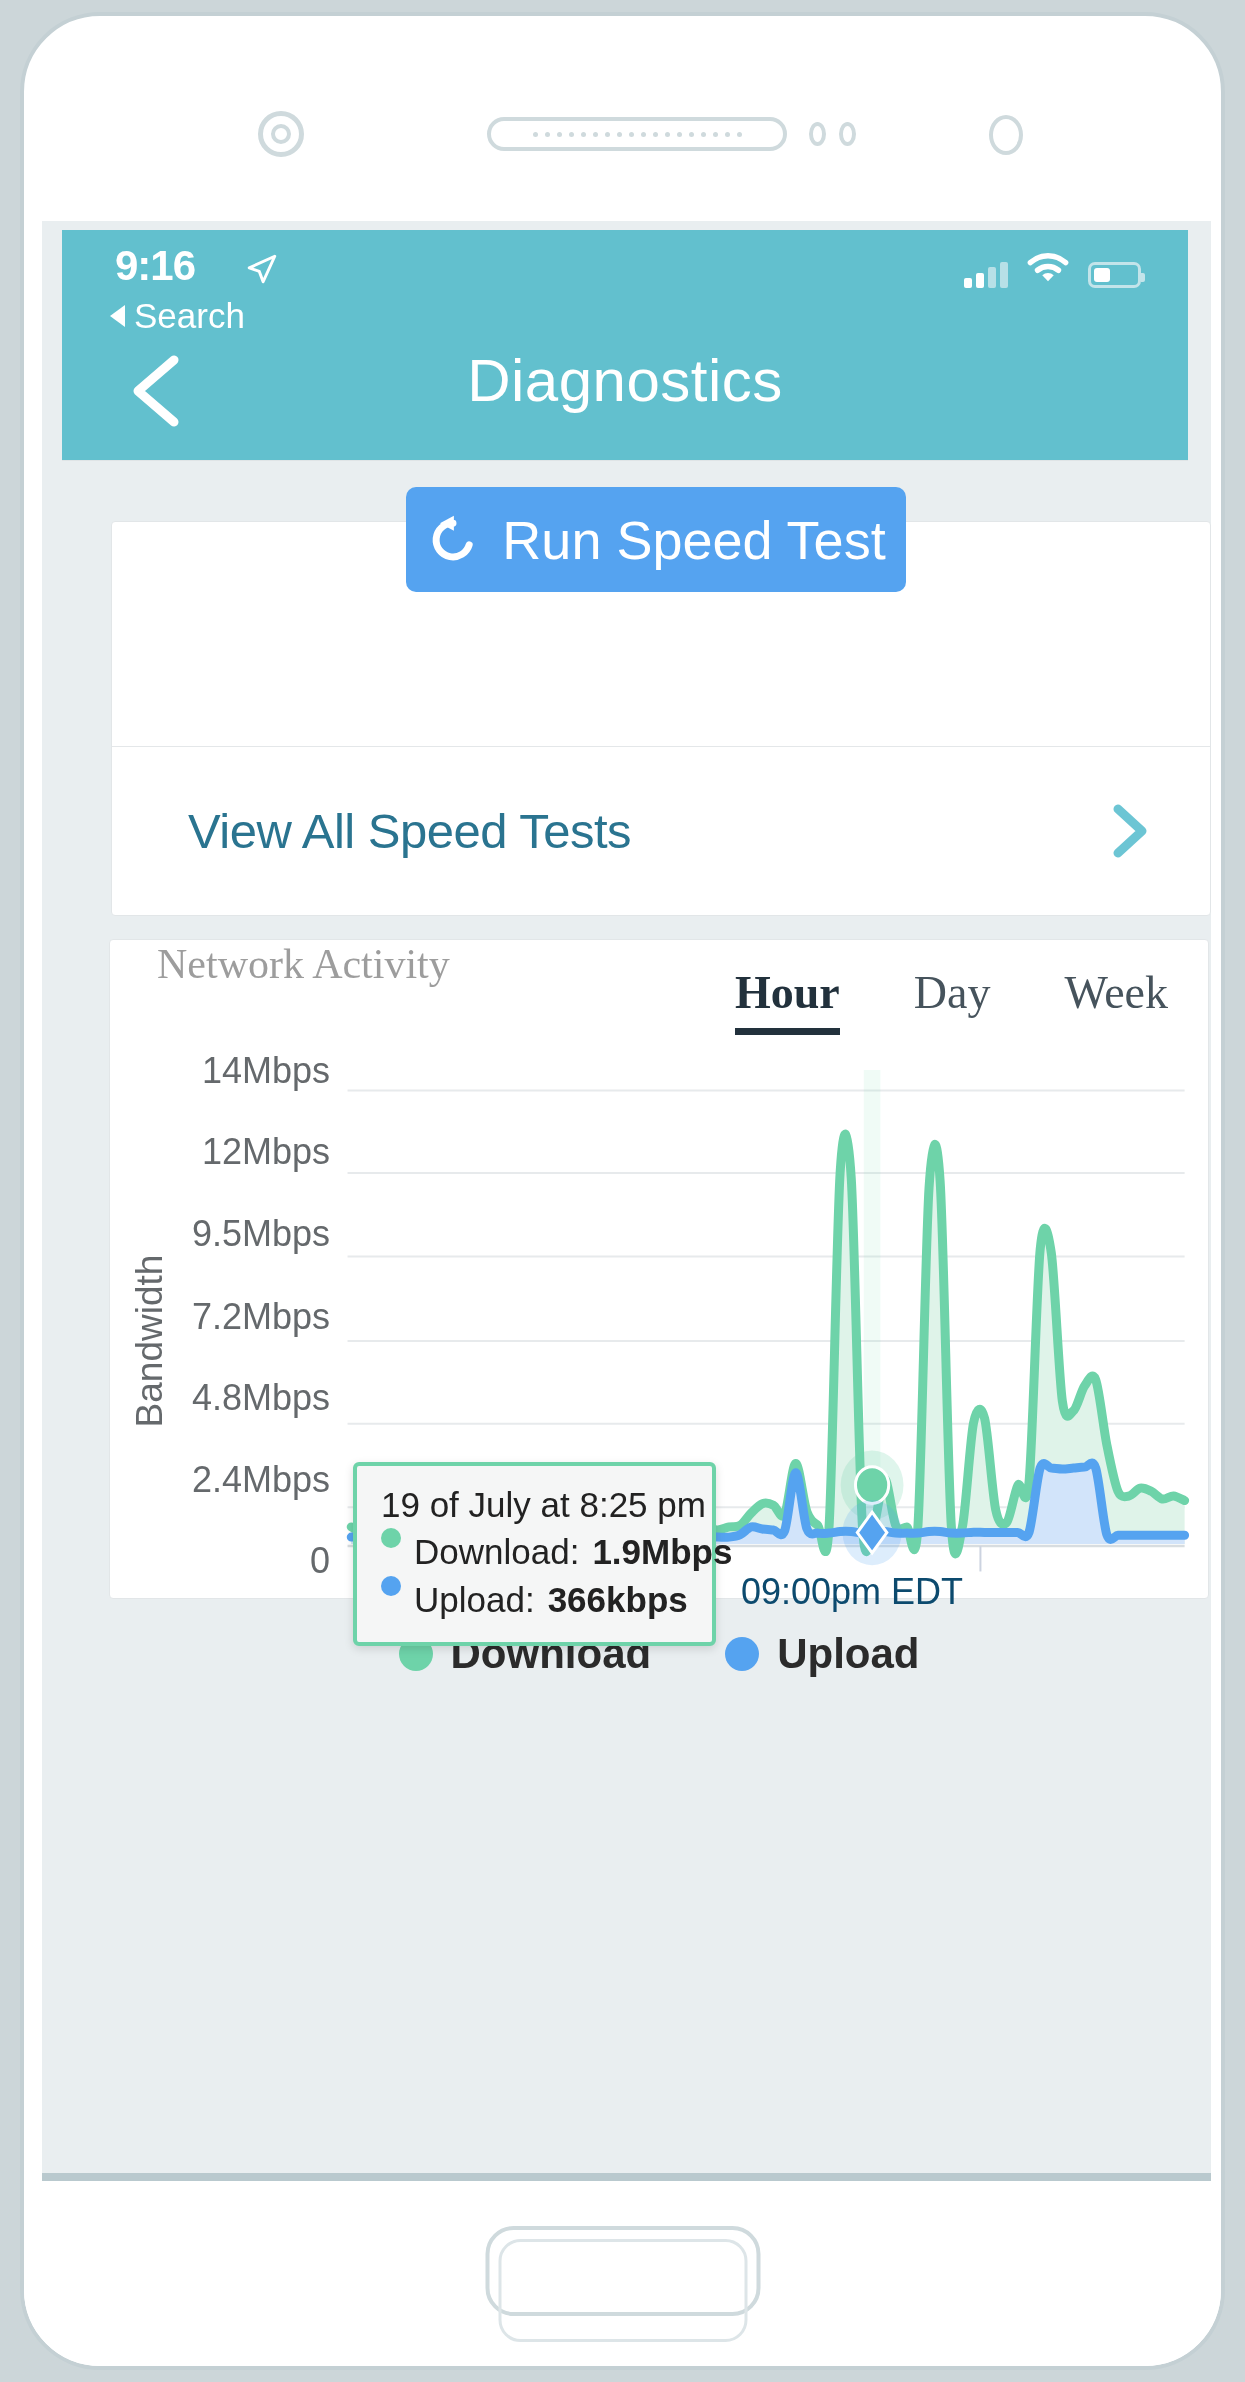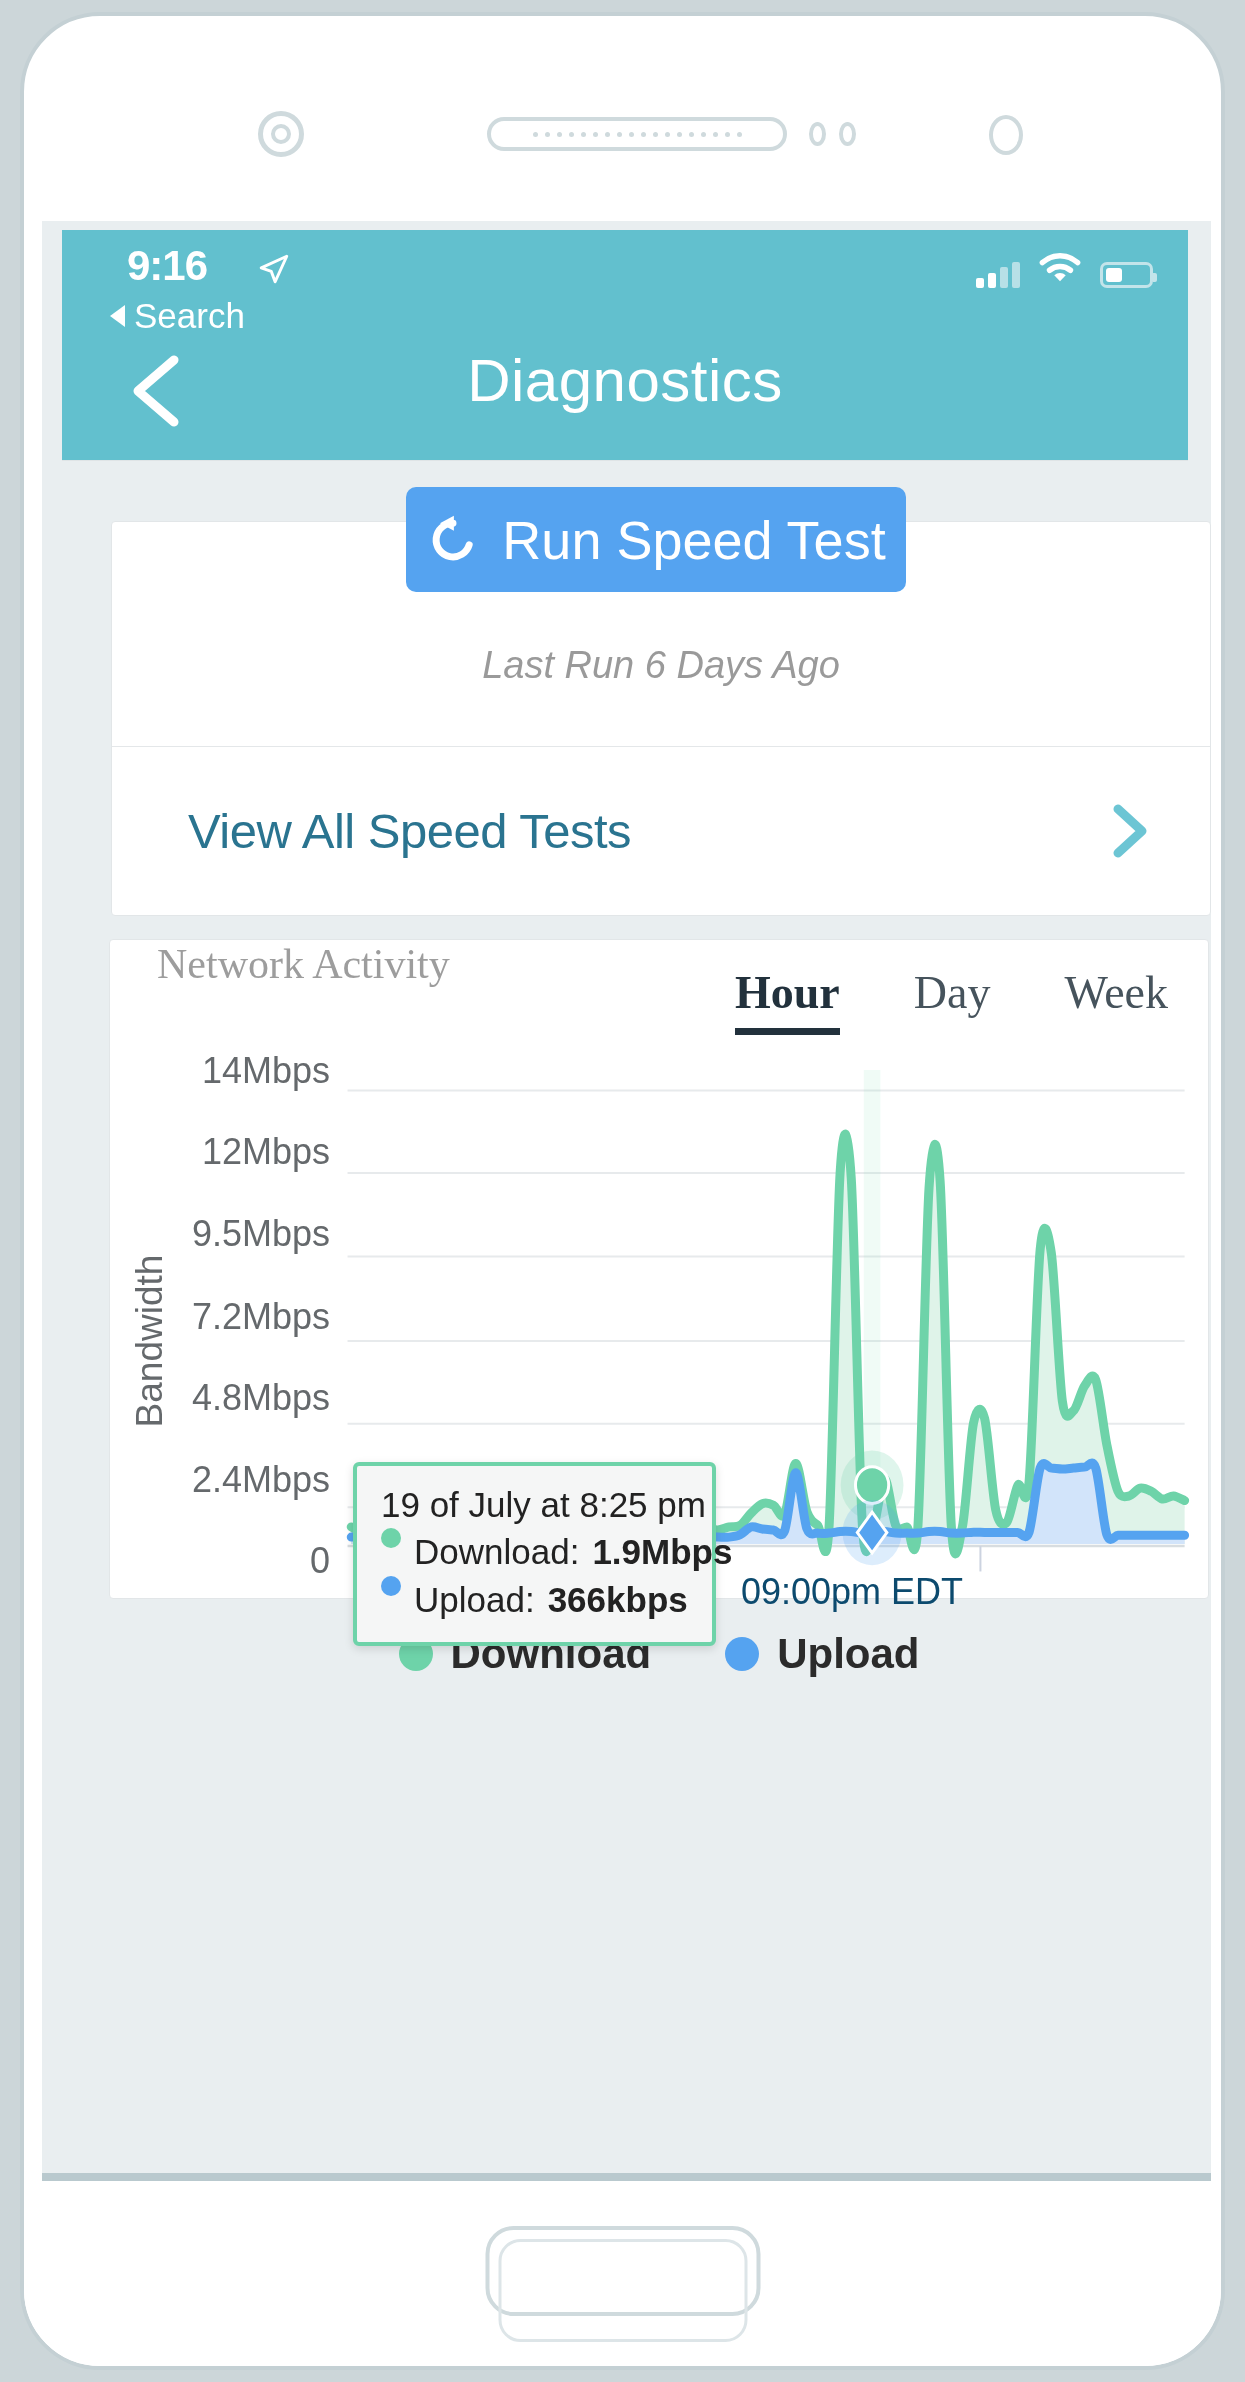--- a/index.html
+++ b/index.html
@@ -72,21 +72,20 @@
   
   #navbar{
     position:absolute;left:20px;top:9px;width:1126px;height:230px;
     background:#62c0ce;
     z-index:40;
     box-shadow:0 1px 0 rgba(0,0,0,.04);
   }
   #statusbar{
     position:absolute;left:0;top:0;width:100%;height:72px;
     color:#fff;
-    margin-left:12px;
   }
   .sb-time{
     position:absolute;left:53px;top:12px;
     font-size:42px;font-weight:600;letter-spacing:-1px;line-height:48px;
   }
   .sb-loc{
     position:absolute;left:183px;top:22px;width:34px;height:34px;
   }
   .sb-right{
     position:absolute;right:47px;top:24px;display:flex;align-items:flex-end;gap:18px;height:34px;
@@ -277,21 +276,20 @@
         <div id="runbtn">
           <span class="refresh-ico">
             <svg viewBox="0 0 24 24" width="54" height="54">
               <path d="M12 4.5a7.5 7.5 0 1 0 7.2 9.6" fill="none" stroke="#ffffff" stroke-width="3.1" stroke-linecap="round"></path>
               <path d="M12.4 1.2 L12.4 7.9 L6.2 4.6 Z" fill="#ffffff"></path>
             </svg>
           </span>
           <span>Run Speed Test</span>
         </div>
 
-        <div id="lastrun">Last Run 6 Days Ago</div>
 
         <div id="divider"></div>
 
         <div id="viewall-row">
           <span id="viewall-label">View All Speed Tests</span>
           <span id="viewall-chev">
             <svg viewBox="0 0 40 56" width="40" height="56">
               <polyline points="8,6 32,28 8,50" fill="none" stroke="#6cc5d4" stroke-width="9" stroke-linecap="round" stroke-linejoin="round"></polyline>
             </svg>
           </span>

